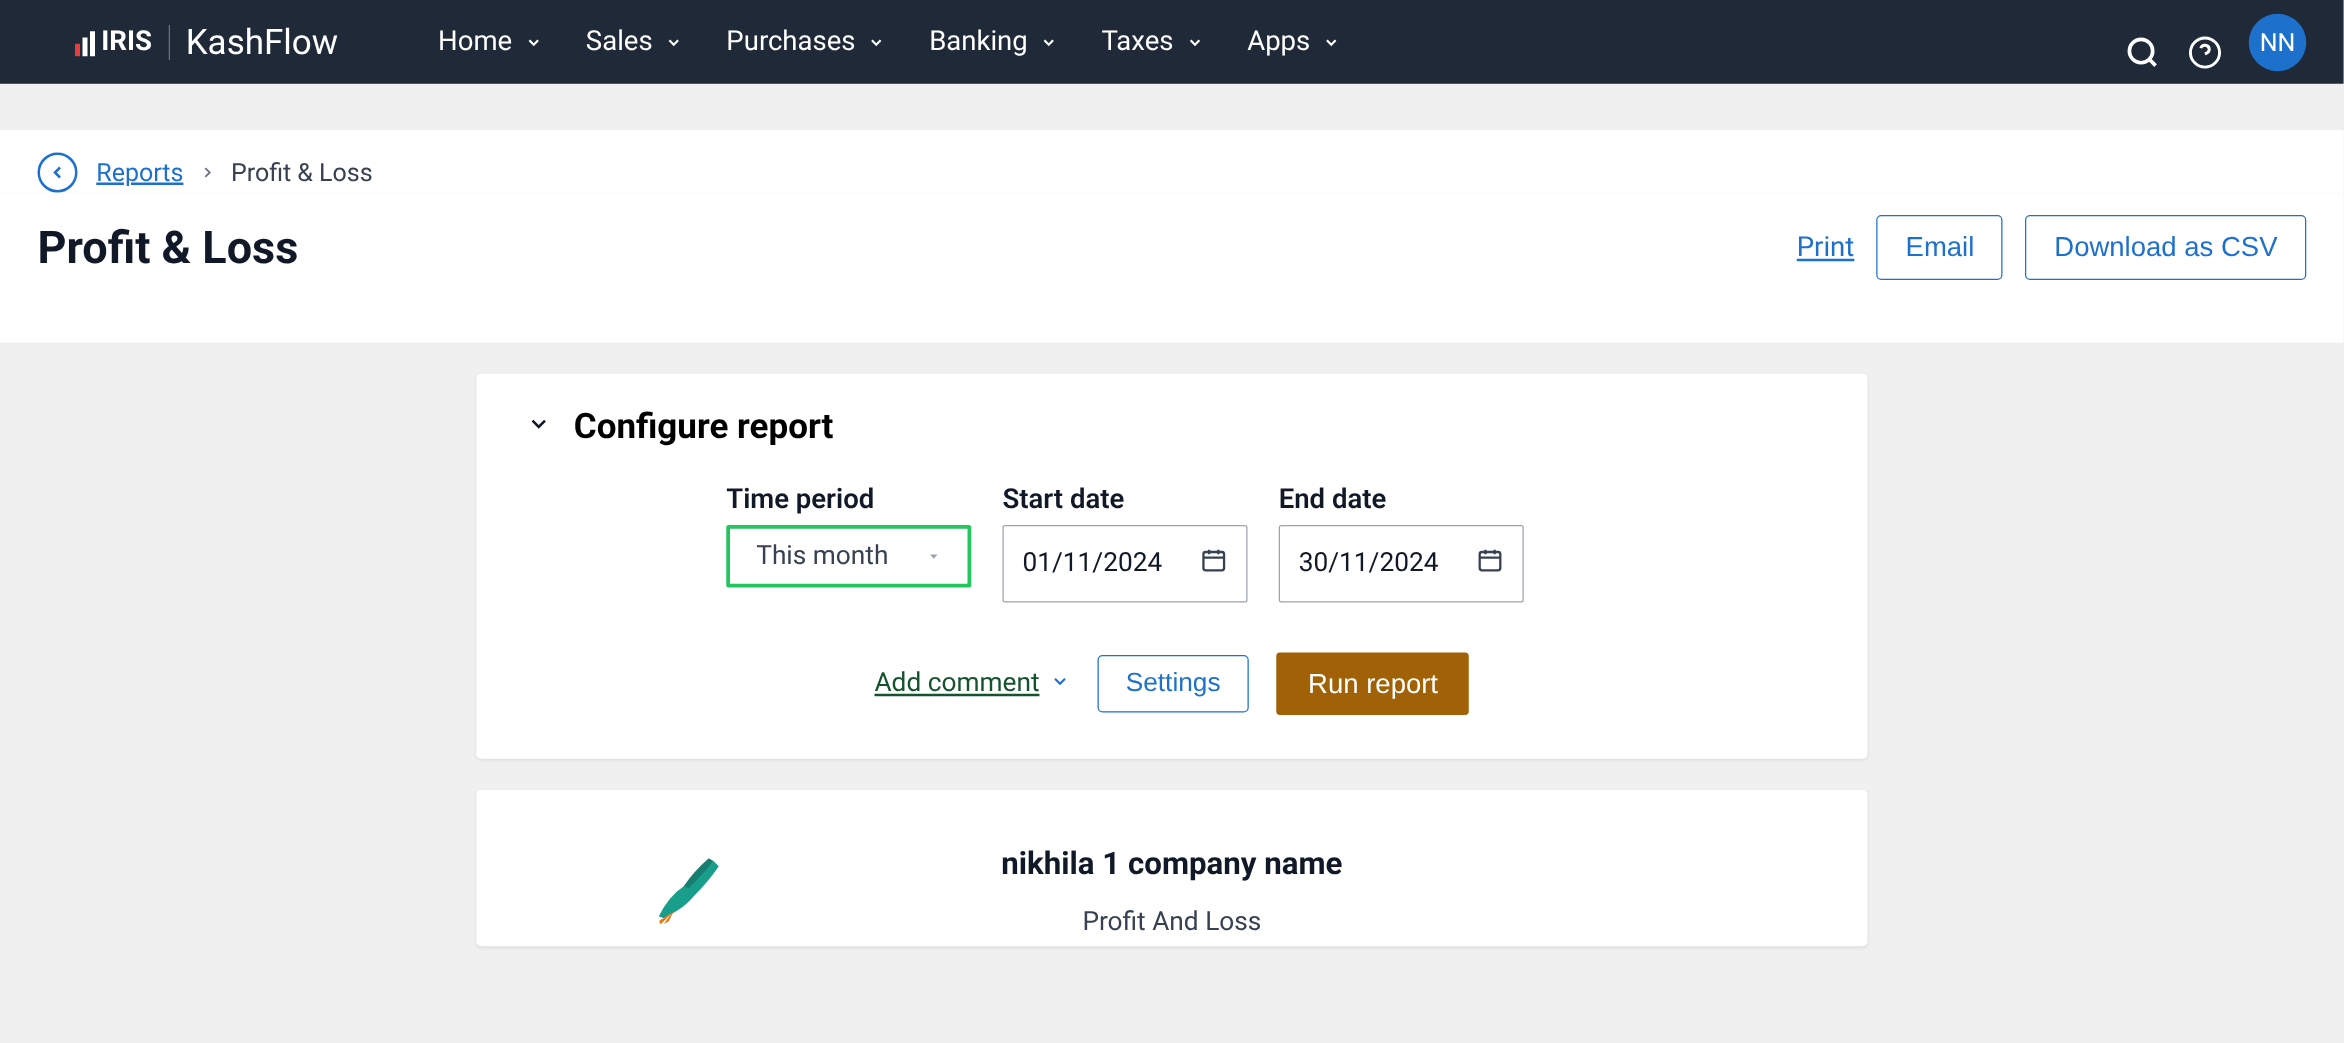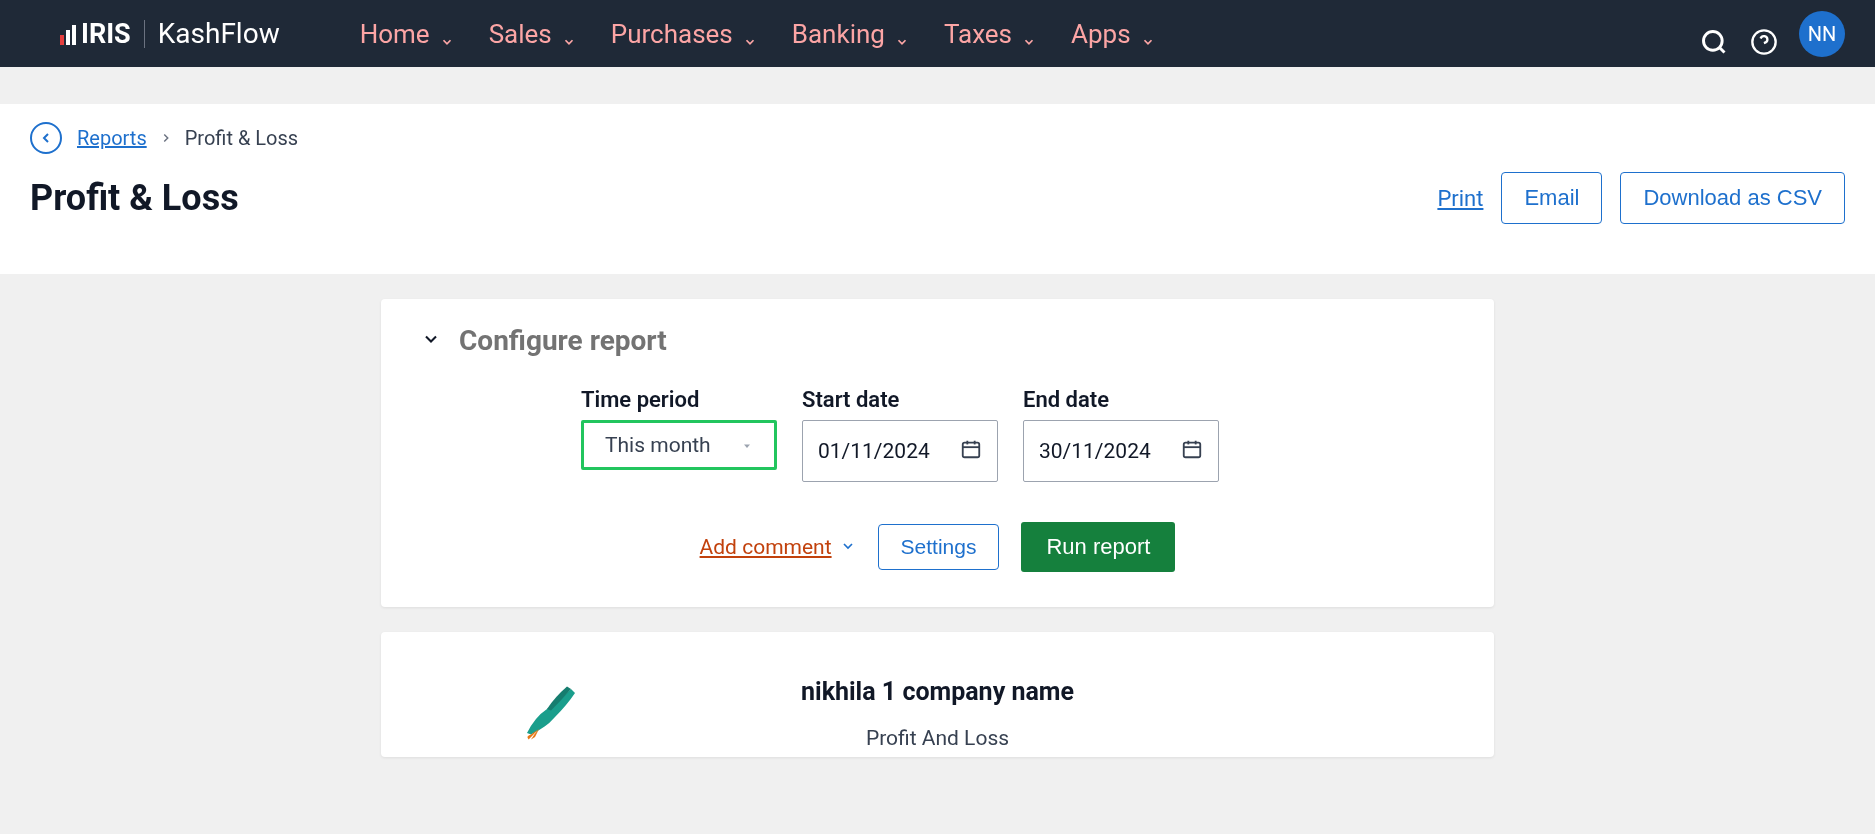--- a/index.html
+++ b/index.html
@@ -38,45 +38,45 @@
     }
     .logo-bar {
       width: 4px;
     }
     .logo-bar1 { background: #e53e3e; height: 10px; }
     .logo-bar2 { background: #fff; height: 15px; }
     .logo-bar3 { background: #fff; height: 20px; }
     .logo-text {
       color: white;
       font-weight: 700;
-      font-size: 27px;
+      font-size: 22px;
       letter-spacing: 0px;
       margin-left: 2px;
     }
     .logo-divider {
       width: 1px;
       height: 28px;
       background: #6b7280;
       margin: 0 10px;
     }
     .logo-sub {
       color: white;
       font-size: 28px;
       font-weight: 400;
     }
     .nav-items {
       display: flex;
       gap: 35px;
       margin-left: 50px;
     }
     .nav-item {
-      color: #fca5a5;
-      font-size: 26px;
-      display: flex;
-      align-items: flex-end;
+      color: #ffffff;
+      font-size: 22px;
+      display: flex;
+      align-items: center;
       gap: 10px;
       cursor: pointer;
     }
     .chevron-down {
       width: 14px;
       height: 14px;
       display: inline-flex;
       align-items: center;
       justify-content: center;
     }
@@ -191,21 +191,21 @@
     }
     .config-header {
       display: flex;
       align-items: center;
       gap: 18px;
       margin-bottom: 30px;
     }
     .config-title {
       font-size: 28px;
       font-weight: 700;
-      color: #737373;
+      color: #000000;
     }
     .fields-row {
       display: flex;
       gap: 25px;
       margin-left: 160px;
       margin-bottom: 40px;
     }
     .field {
       display: flex;
       flex-direction: column;
@@ -247,31 +247,31 @@
     .caret {
       color: #9ca3af;
     }
     .actions-row {
       display: flex;
       justify-content: center;
       align-items: center;
       gap: 22px;
     }
     .add-comment {
-      color: #c2410c;
+      color: #14532d;
       text-decoration: underline;
       font-size: 21px;
       display: flex;
       align-items: center;
       gap: 8px;
       cursor: pointer;
       text-align: center;
     }
     .btn-primary {
-      background: #15803d;
+      background: #a16207;
       color: white;
       border: none;
       padding: 12px 25px;
       font-size: 22px;
       border-radius: 3px;
       cursor: pointer;
     }
     .report-card {
       padding: 45px 40px 0;
       display: flex;

